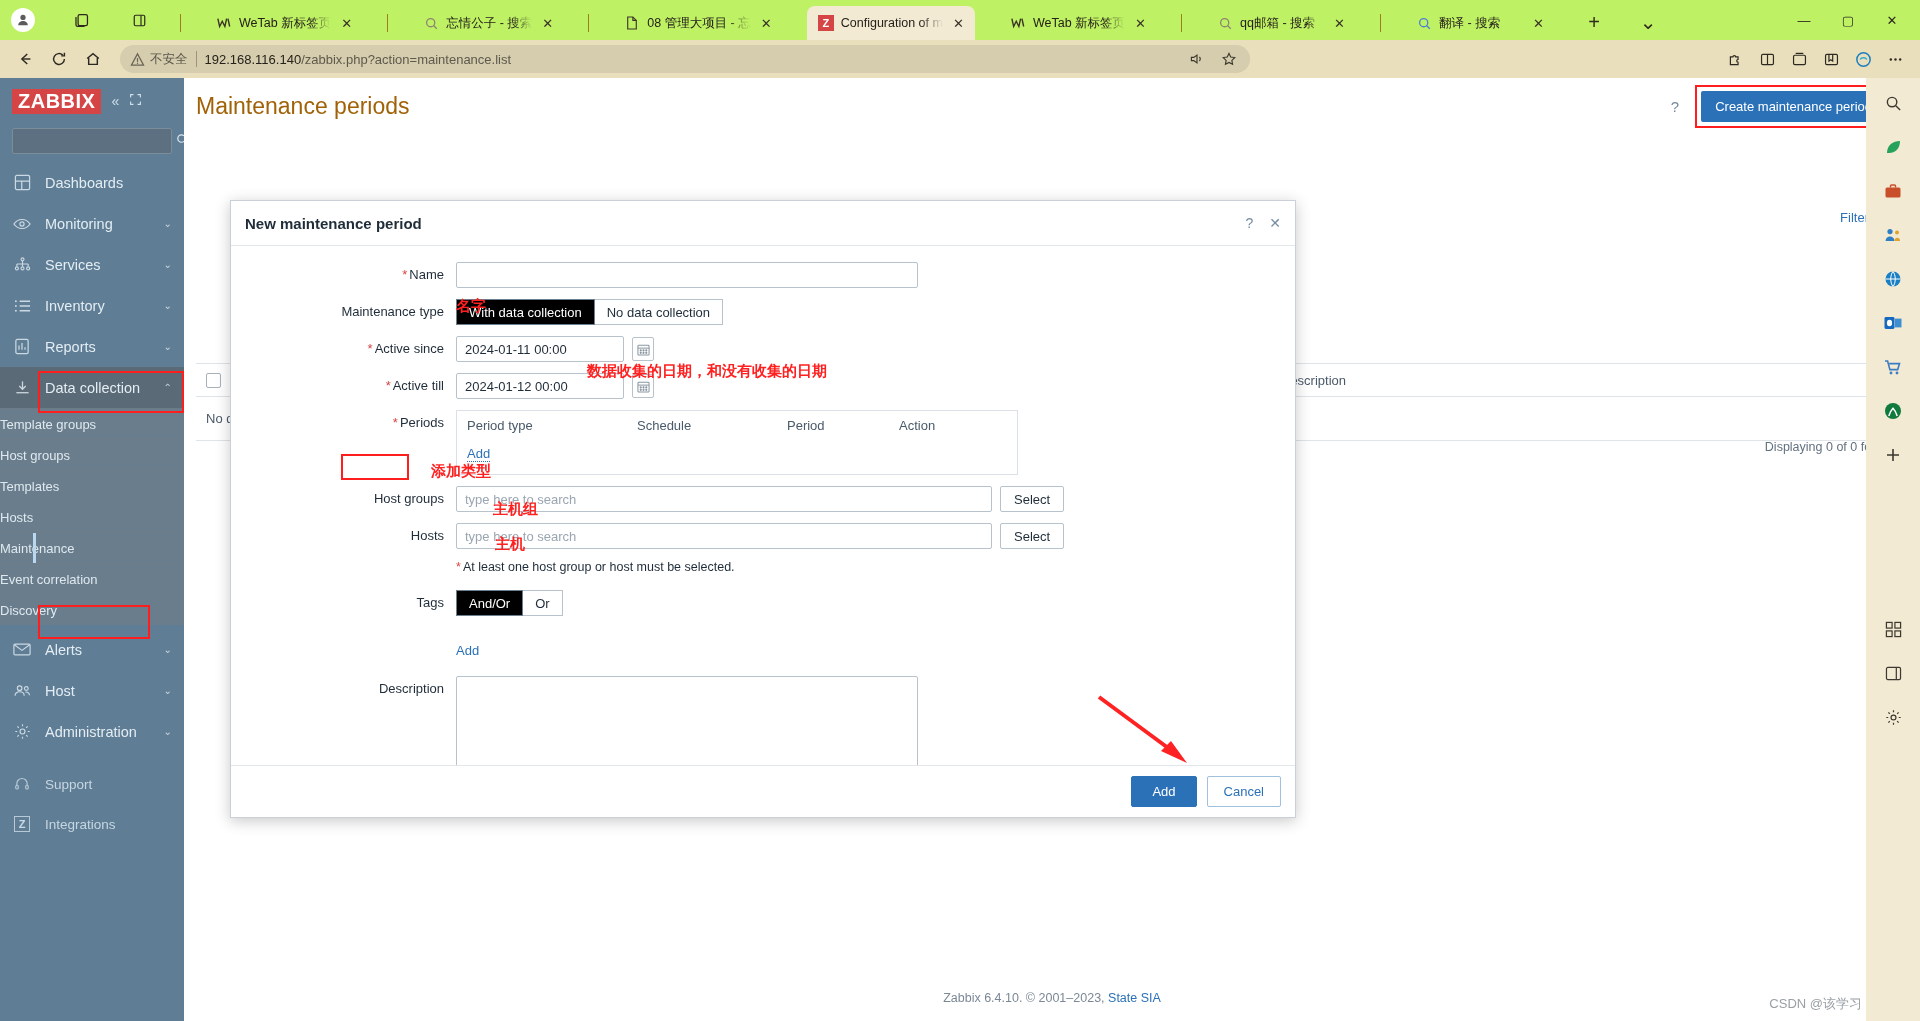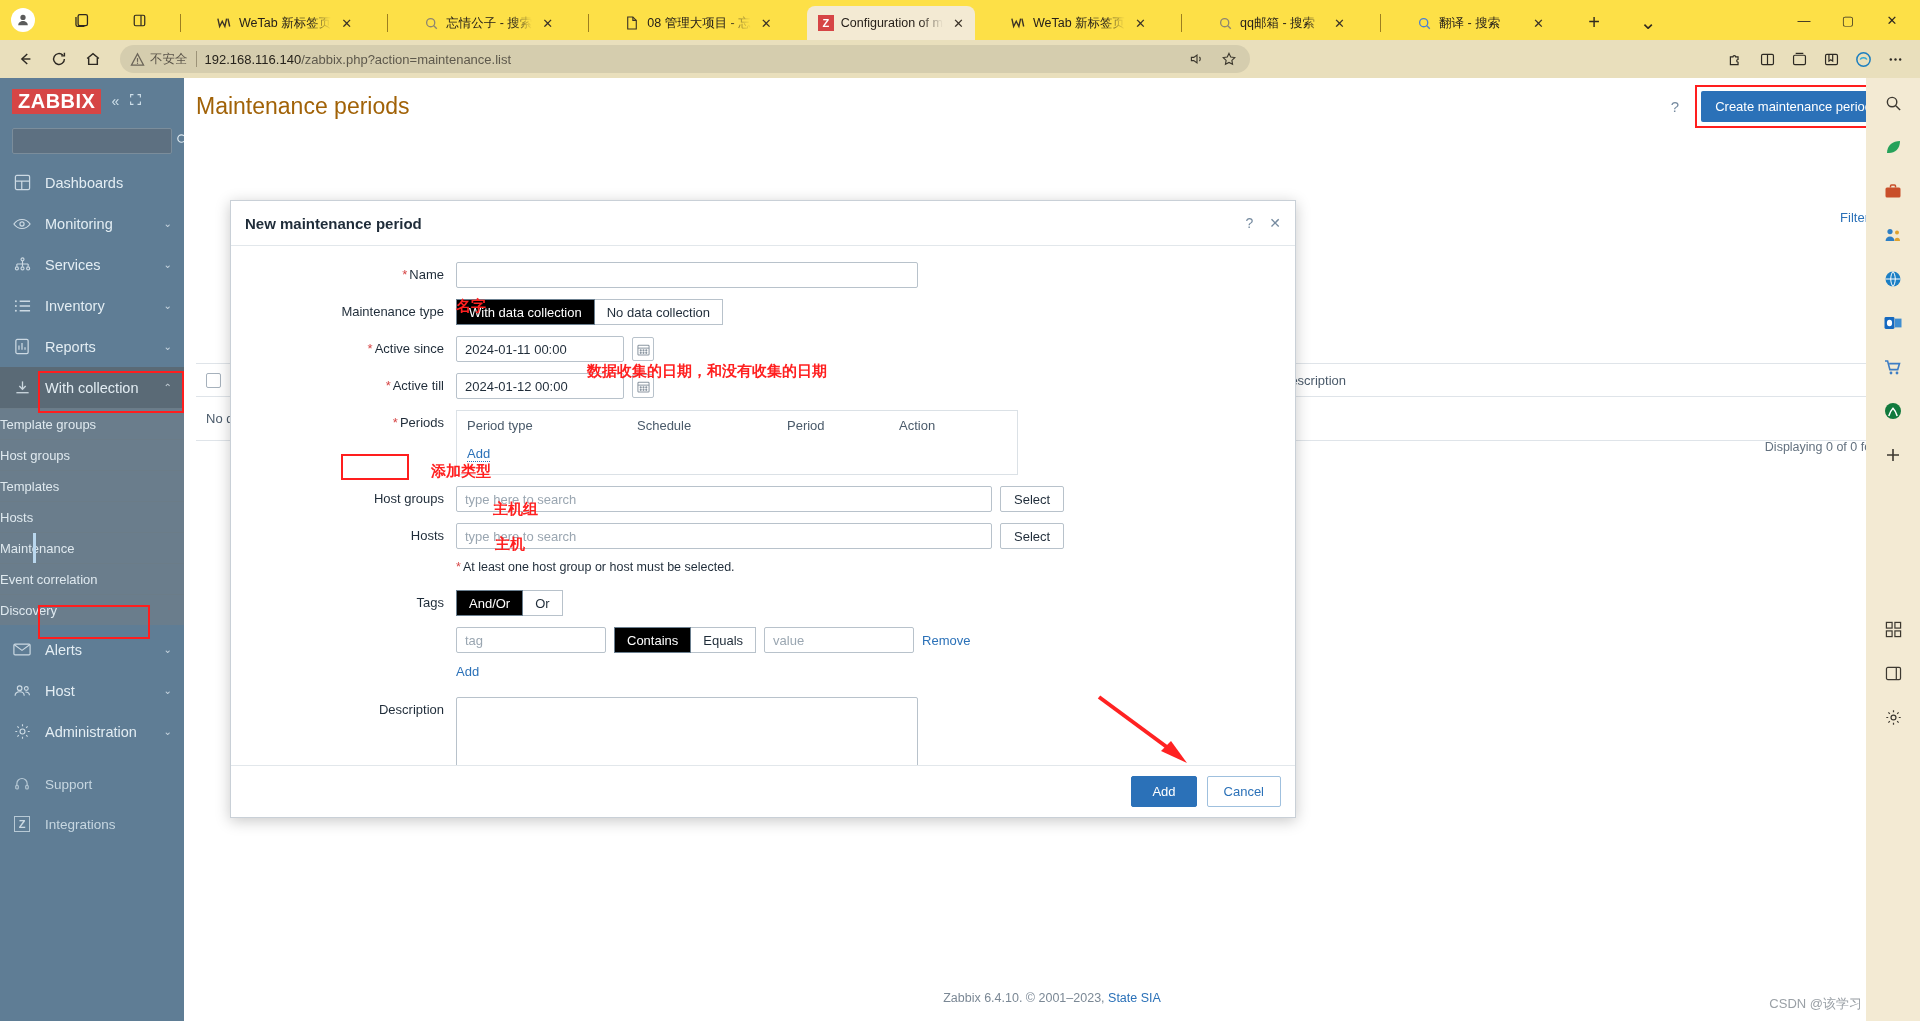--- a/index.html
+++ b/index.html
@@ -7,21 +7,21 @@
     width: 1920px; height: 1021px;
     font-family: "Liberation Sans", sans-serif;
     overflow: hidden;
     background: #e9e2c8;
   }
 
   
   .browser { width: 1920px; height: 1021px; position: relative; background: #cfc49a; }
 
   .tabstrip {
-    height: 40px; background: #fde047; display: flex; align-items: flex-end;
+    height: 40px; background: #bef264; display: flex; align-items: flex-end;
     padding-left: 6px; position: relative; gap: 24px;
   }
   .chrome-btn {
     width: 34px; height: 34px; display: flex; align-items: center; justify-content: center;
     margin-bottom: 3px; border-radius: 4px; flex: 0 0 auto;
   }
   .avatar-circle {
     width: 24px; height: 24px; border-radius: 50%; background: #fff;
     display: flex; align-items: center; justify-content: center;
   }
@@ -515,21 +515,21 @@
       </div>
 
       <div class="nav-item active">
         <span class="ico">
           <svg width="17" height="16" viewBox="0 0 18 17" fill="none" stroke="#dfeaf1" stroke-width="1.4">
               <path d="M9 1.5v8"></path>
               <path d="M5.6 6.4L9 9.8l3.4-3.4"></path>
               <path d="M2.5 13.5h13"></path>
             </svg>
         </span>
-        <span>With collection</span>
+        <span>Data collection</span>
         <span class="chev">⌃</span>
       </div>
 
       <div class="submenu">
         <div class="sub-item">
             <span>Template groups</span>
           </div>
         <div class="sub-item">
             <span>Host groups</span>
           </div>
@@ -844,29 +844,20 @@
           <div class="fctl">
             <div class="segmented">
               <div class="seg on">And/Or</div>
               <div class="seg">Or</div>
             </div>
           </div>
         </div>
 
         <div class="frow">
           <div class="flabel"></div>
-          <div class="fctl">
-            <input class="inp tag-name" type="text" placeholder="tag" style="">
-            <div class="segmented" style="margin-left:0;">
-              <div class="seg on">Contains</div>
-              <div class="seg">Equals</div>
-            </div>
-            <input class="inp tag-value" type="text" placeholder="value" style="">
-            <span class="remove-link">Remove</span>
-          </div>
         </div>
 
         <div class="frow" style="margin-bottom:18px;">
           <div class="flabel"></div>
           <div class="fctl">
             <span class="remove-link">Add</span>
           </div>
         </div>
 
         <div class="frow">

